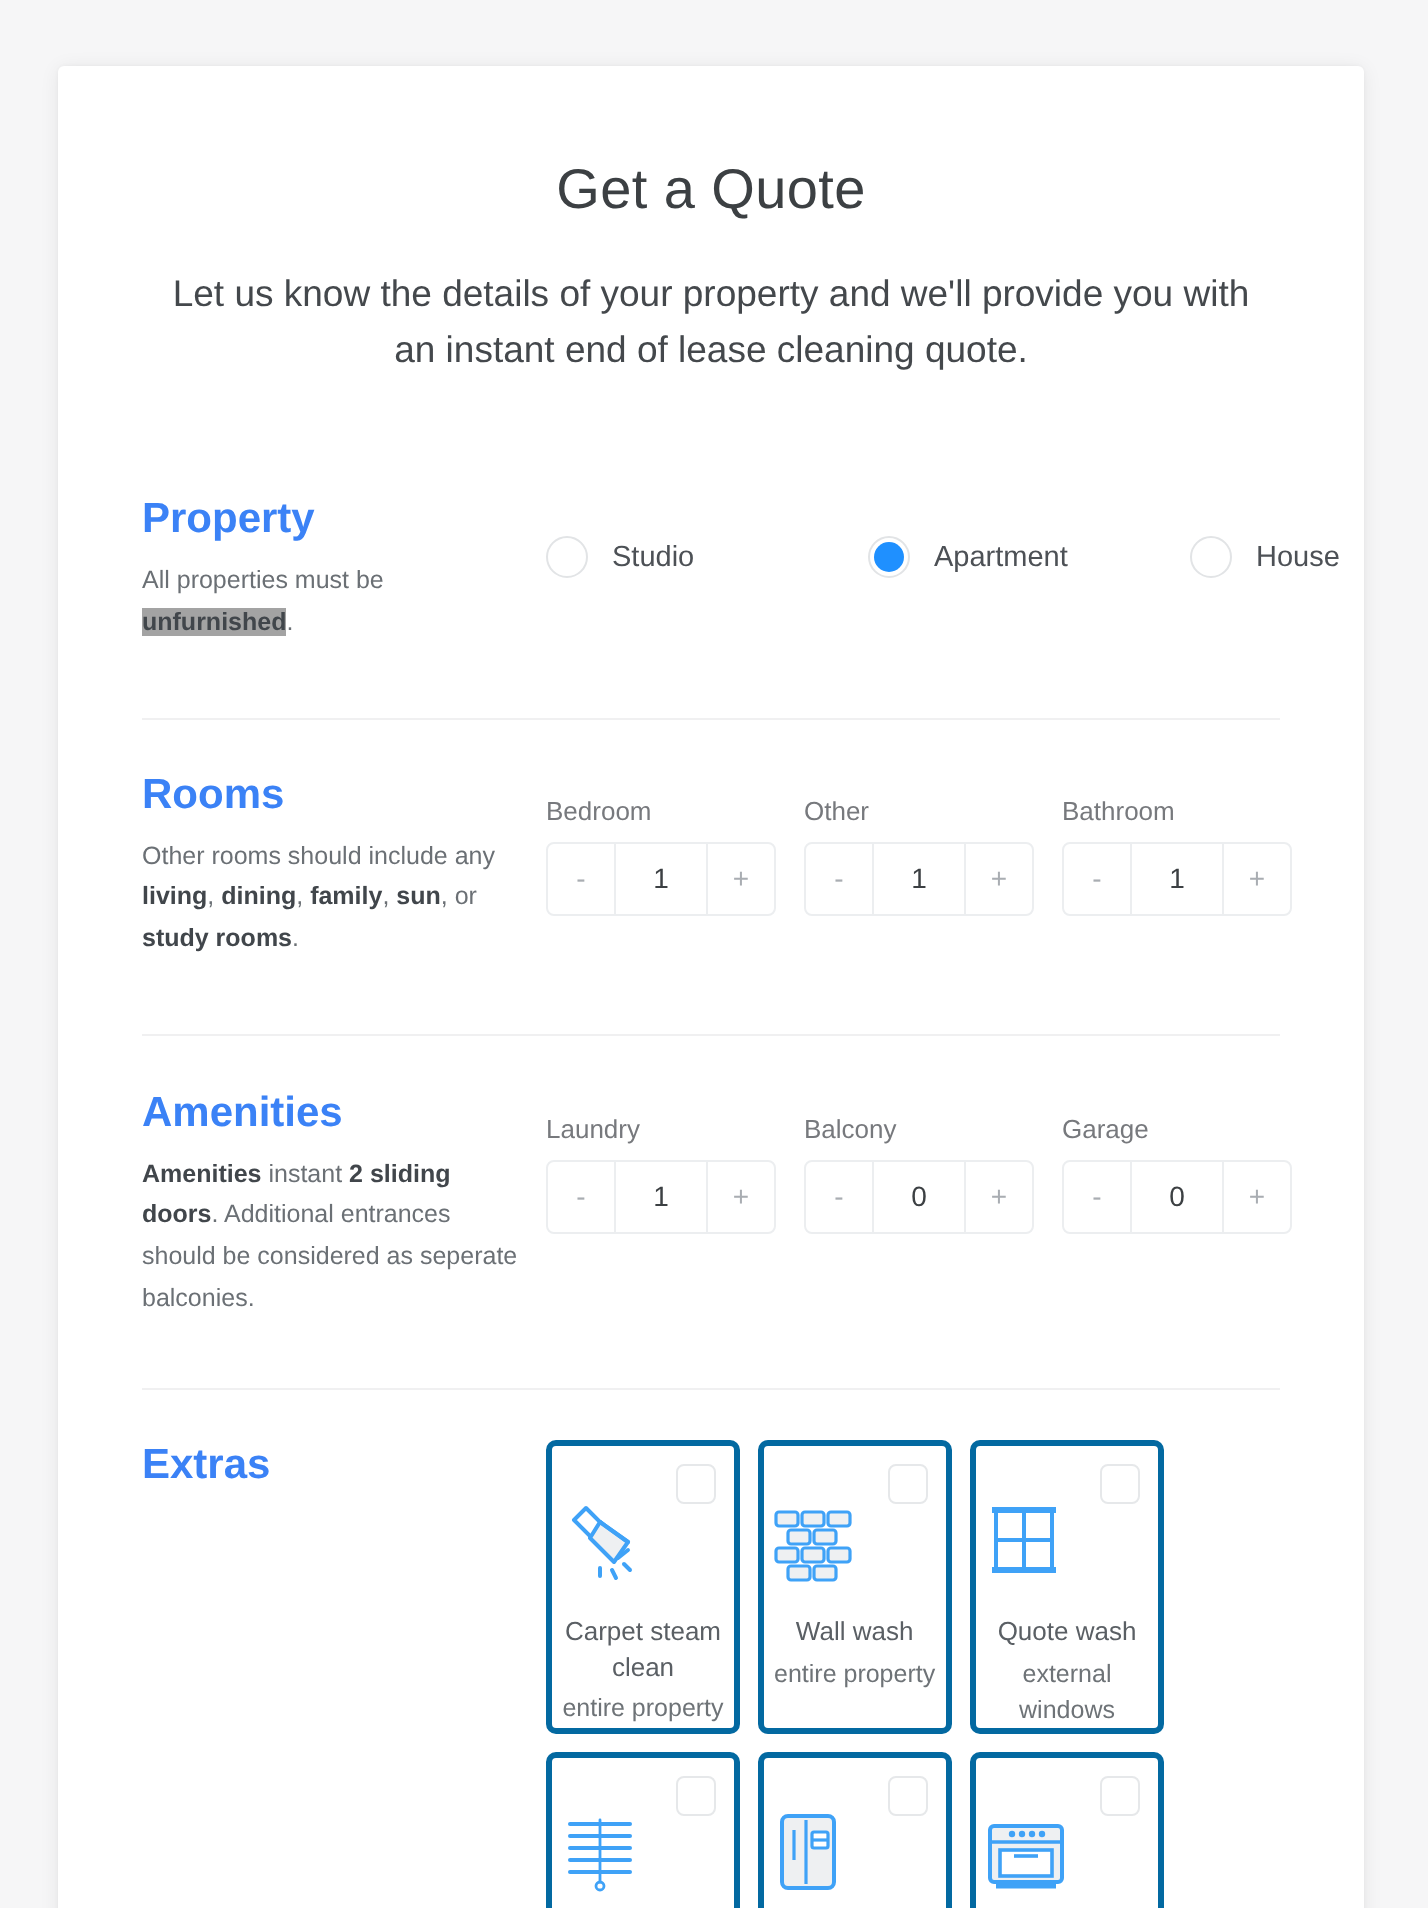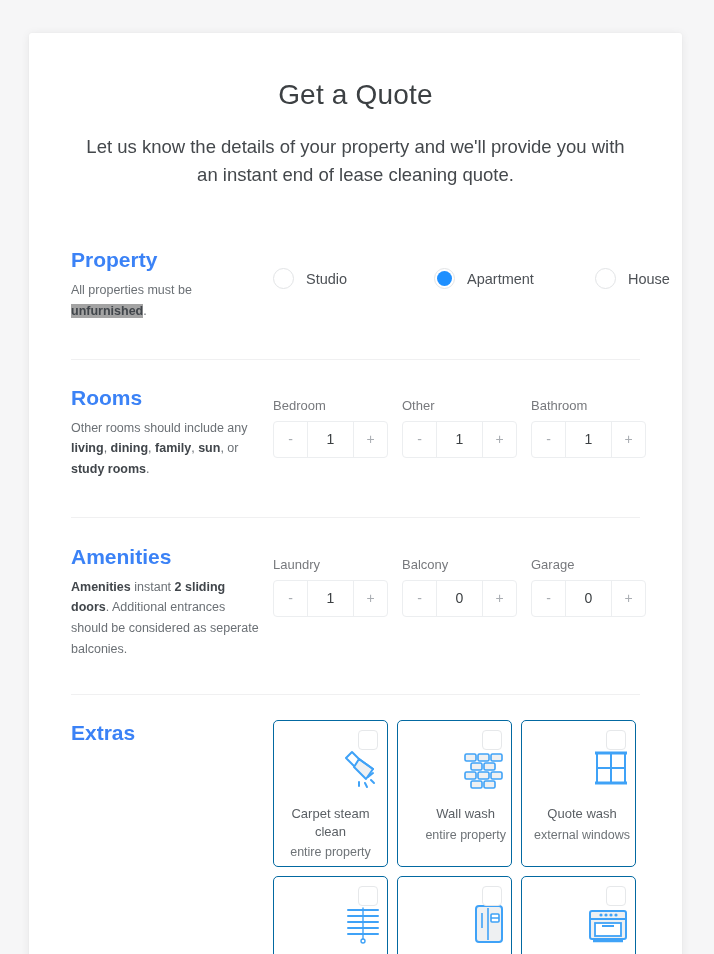--- a/index.html
+++ b/index.html
@@ -190,29 +190,29 @@
   }
 
   
   .extras-grid {
     display: flex;
     flex-wrap: wrap;
     gap: 9px;
   }
   .ex-card {
     position: relative;
-    width: 115px;
+    width: 97px;
     height: 147px;
-    border: 1px solid #0369a1;
+    border: 3px solid #0369a1;
     border-radius: 5px;
     box-sizing: border-box;
     background: #fff;
     display: flex;
     flex-direction: column;
-    align-items: flex-end;
+    align-items: flex-start;
     cursor: pointer;
     overflow: hidden;
   }
   .ex-check {
     position: absolute;
     top: 9px;
     right: 9px;
     width: 20px;
     height: 20px;
     border: 1px solid #e6e8ea;

